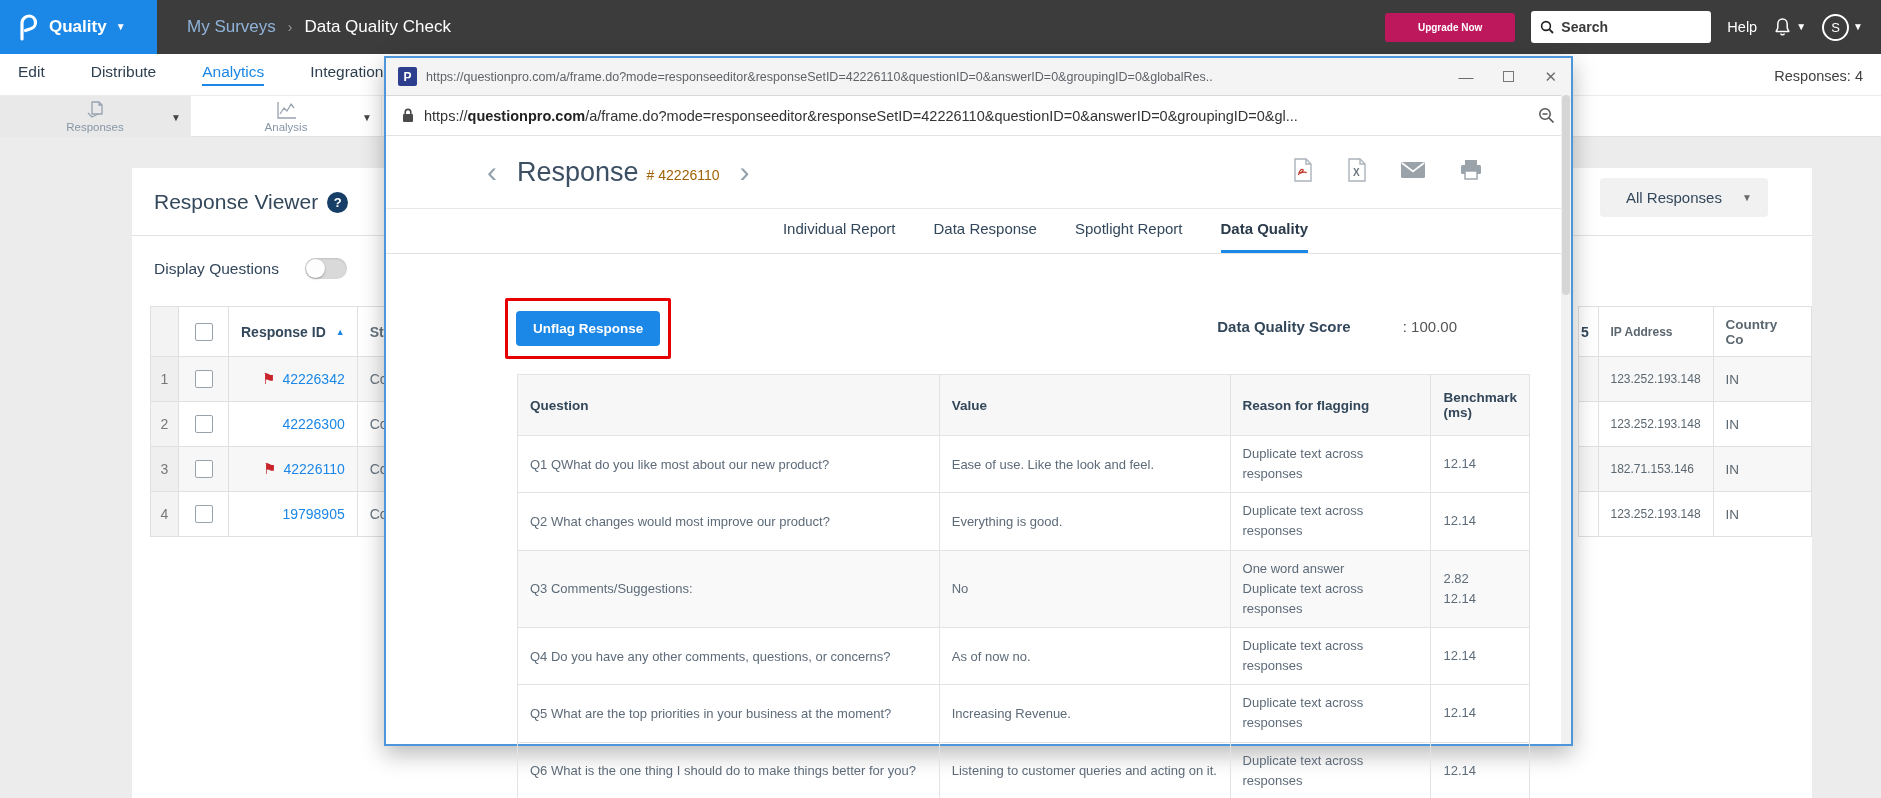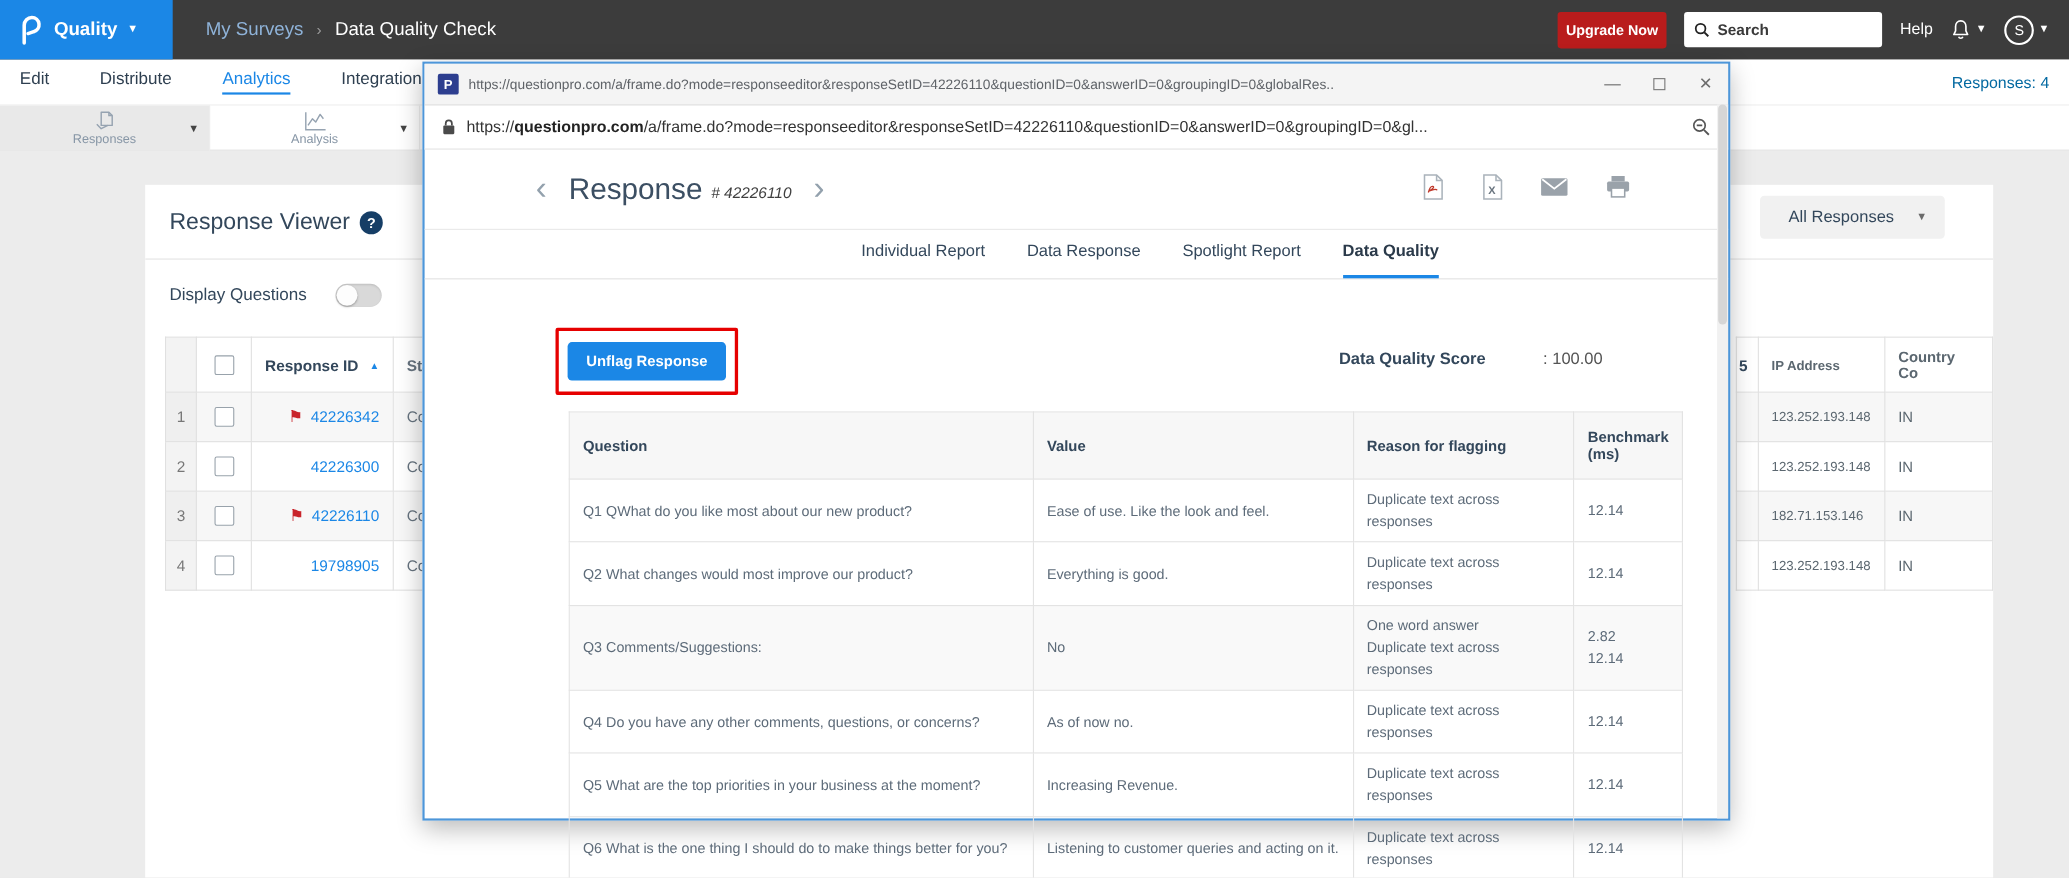--- a/index.html
+++ b/index.html
@@ -13,33 +13,33 @@
   .logo-mark svg { display:block; }
   .logo-label { color:#fff; font-size:17px; font-weight:600; }
   .caret { font-size:10px; line-height:1; }
   .caret.white { color:#fff; }
   .caret.gray { color:#8a8a8a; }
   .breadcrumb { display:flex; align-items:center; gap:12px; margin-left:30px; font-size:17px; }
   .crumb-parent { color:#8fb3d9; cursor:pointer; }
   .crumb-sep { color:#9a9a9a; font-size:14px; }
   .crumb-current { color:#ffffff; }
   .topbar-right { margin-left:auto; display:flex; align-items:center; gap:16px; padding-right:18px; }
-  .upgrade-btn { background:#b91c1c; color:#fff; border:none; font-weight:bold; font-size:13px; padding:9px 8px; border-radius:3px; cursor:pointer; font-family:inherit; }
+  .upgrade-btn { background:#be185d; color:#fff; border:none; font-weight:bold; font-size:10px; padding:9px 33px; border-radius:3px; cursor:pointer; font-family:inherit; }
   .searchbox { width:180px; height:32px; background:#fff; border-radius:3px; display:flex; align-items:center; padding:0 9px; gap:7px; }
   .searchbox input { border:none; outline:none; width:130px; font-size:14px; font-weight:600; color:#333; font-family:inherit; background:transparent; }
   .searchbox input::placeholder { color:#3a3a3a; opacity:1; }
   .help-link { color:#fff; font-size:14.5px; cursor:pointer; }
   .bell-wrap, .avatar-wrap { display:flex; align-items:center; gap:4px; cursor:pointer; }
   .avatar { width:27px; height:27px; border:2px solid #fff; border-radius:50%; color:#fff; font-size:13px; display:flex; align-items:center; justify-content:center; }
 
   
   .subnav { position:absolute; left:0; top:54px; width:1881px; height:42px; background:#fff; border-bottom:1px solid #ececec; display:flex; align-items:center; padding-left:18px; gap:46px; z-index:1; }
   .nav-item { font-size:15.5px; color:#2e3f50; cursor:pointer; padding-bottom:3px; border-bottom:2px solid transparent; }
   .nav-item.active { color:#1b87e6; border-bottom-color:#1b87e6; }
-  .responses-count { position:absolute; right:18px; top:14px; color:#0369a1; font-size:14.5px; }
+  .responses-count { position:absolute; right:18px; top:14px; color:#404040; font-size:14.5px; }
 
   
   .toolbar { position:absolute; left:0; top:96px; width:1881px; height:41px; background:#fff; border-bottom:1px solid #e2e2e2; display:flex; z-index:1; }
   .tool-btn { position:relative; width:191px; height:41px; display:flex; flex-direction:column; align-items:center; justify-content:center; gap:1px; cursor:pointer; border-right:1px solid #ededed; }
   .tool-btn.selected { background:#e9e9e9; }
   .tool-btn .tool-label { font-size:11.5px; color:#8796a6; }
   .tool-caret { position:absolute; right:9px; top:16px; color:#444; font-size:10px; }
 
   
   .panel { position:absolute; left:132px; top:168px; width:1680px; height:630px; background:#fff; overflow:hidden; z-index:2; }
@@ -84,21 +84,21 @@
   .m-title-url { flex:1; font-size:12.5px; color:#5f6368; white-space:nowrap; overflow:hidden; }
   .win-controls { display:flex; align-items:center; gap:30px; margin-left:18px; }
   .wc { color:#6d6d6d; cursor:pointer; font-size:15px; line-height:1; }
   .wc-max { width:11px; height:11px; border:1.5px solid #777; display:inline-block; }
   .m-addressbar { height:40px; background:#fff; border-bottom:1px solid #e3e3e3; display:flex; align-items:center; padding:0 16px; gap:10px; }
   .m-address-url { flex:1; font-size:14.5px; color:#333; white-space:nowrap; overflow:hidden; }
   .m-address-url .host { font-weight:bold; color:#222; }
   .m-header { position:relative; height:73px; border-bottom:1px solid #e8e8e8; display:flex; align-items:center; padding-left:95px; }
   .chev { color:#93a1ad; font-size:30px; line-height:1; cursor:pointer; padding:0 6px; }
   .m-resp-title { font-size:27px; color:#3c4f63; font-weight:500; margin:0 8px 0 14px; }
-  .m-resp-id { font-size:14px; color:#404040; margin-right:14px; position:relative; top:3px;font-style:italic; }
+  .m-resp-id { font-size:14px; color:#a16207; margin-right:14px; position:relative; top:3px; }
   .m-header-icons { position:absolute; right:88px; top:22px; display:flex; align-items:center; gap:33px; }
   .hicon { cursor:pointer; display:flex; }
   .m-tabs { height:45px; border-bottom:1px solid #e2e2e2; display:flex; align-items:flex-end; padding-left:134px; gap:38px;justify-content:center; }
   .m-tab { font-size:15px; color:#33475b; padding-bottom:13px; border-bottom:3px solid transparent; cursor:pointer; }
   .m-tab.active { color:#2b3a4a; font-weight:600; border-bottom-color:#1b87e6; }
   .m-body { position:relative; height:490px; }
   .m-scrolltrack { position:absolute; right:0; top:-159px; width:10px; height:649px; background:#f1f1f1; }
   .m-scrollthumb { position:absolute; right:1px; top:0; width:8px; height:200px; background:#d6d6d6; border-radius:4px; }
   .unflag-wrap { position:absolute; left:119px; top:44px; border:3px solid #e60000; border-radius:2px; padding:10px 8px; }
   .unflag-btn { background:#1b87e6; color:#fff; border:none; border-radius:4px; font-size:13.5px; font-weight:600; padding:10px 17px; cursor:pointer; font-family:inherit; }

